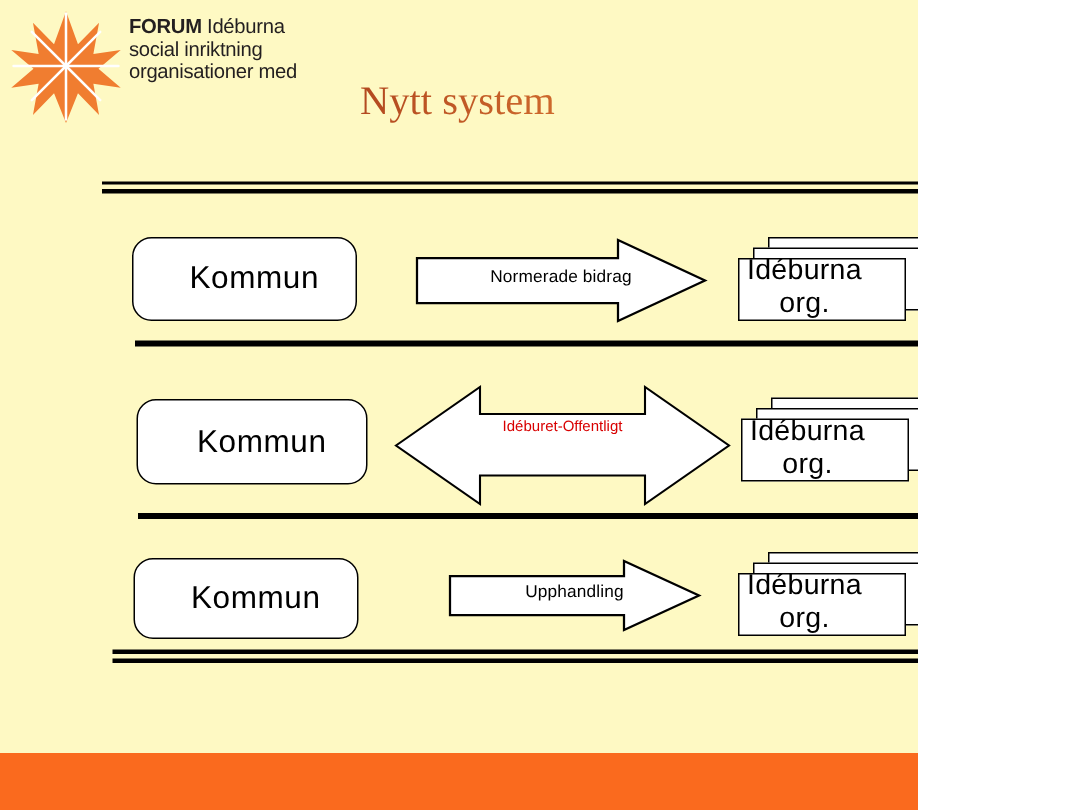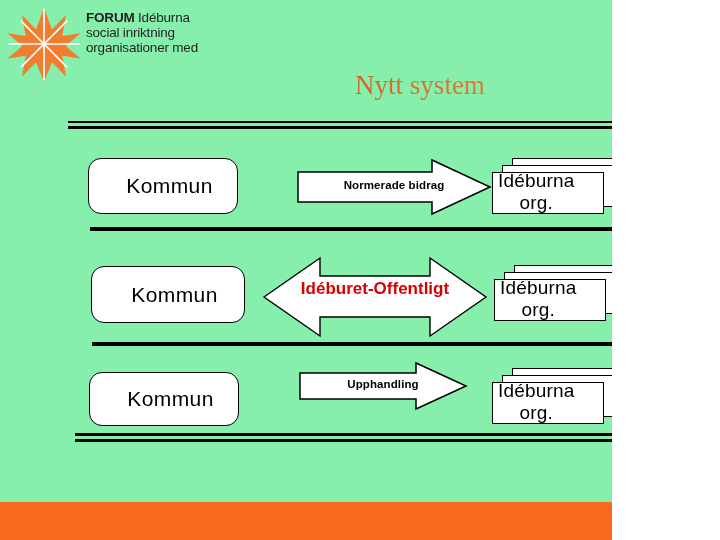--- a/index.html
+++ b/index.html
@@ -7,21 +7,21 @@
     padding: 0;
     background: #ffffff;
   }
   body {
     font-family: "Liberation Sans", sans-serif;
   }
   #slide {
     position: relative;
     width: 612px;
     height: 540px;
-    background: #86efac;
+    background: #fef9c3;
     overflow: hidden;
   }
 
   
   #logo-block {
     position: absolute;
     left: 4px;
     top: 4px;
     width: 240px;
     height: 82px;
@@ -45,30 +45,29 @@
   }
   #logo-text .ln1 { white-space: nowrap; }
   #logo-text .strong { font-weight: bold; }
 
   
   #slide-title {
     position: absolute;
     left: 240px;
     top: 52px;
     width: 360px;
-    text-align: center;
+    text-align: left;
     font-family: "Liberation Serif", serif;
     font-size: 27px;
     color: #c05a28;
     background: linear-gradient(100deg, #b2481f 0%, #d4712f 45%, #e08a3e 100%);
     -webkit-background-clip: text;
     background-clip: text;
     -webkit-text-fill-color: transparent;
     white-space: nowrap;
-    margin-top: 18px;
   }
 
   
   .rule { position: absolute; }
   .rule .bar { background: #000000; width: 100%; }
 
   #rule-top { left: 68px; top: 121px; width: 562px; }
   #rule-top .bar1 { height: 2px; }
   #rule-top .gap  { height: 3px; }
   #rule-top .bar2 { height: 3px; }
@@ -113,32 +112,32 @@
     left: 0;
     pointer-events: none;
   }
   .arrow-label.black {
     color: #000;
     font-size: 11.5px;
     letter-spacing: 0.1px;
   }
   .arrow-label.red {
     color: #d80000;
-    font-size: 17px;
-    font-weight: bold;
+    font-size: 10px;
+    font-weight: normal;
     line-height: 1.35;
   }
 
-  #arrow-1 { left: 296px; top: 158px; width: 196px; height: 58px; font-weight: bold; }
+  #arrow-1 { left: 276px; top: 158px; width: 196px; height: 58px; }
   #arrow-1 .arrow-label { top: 21px; }
 
   #arrow-2 { left: 262px; top: 256px; width: 226px; height: 82px; }
   #arrow-2 .arrow-label { top: 22px; }
 
-  #arrow-3 { left: 298px; top: 361px; width: 170px; height: 50px; font-weight: bold; }
+  #arrow-3 { left: 298px; top: 372px; width: 170px; height: 50px; }
   #arrow-3 .arrow-label { top: 17px; }
 
   
   .org-stack { position: absolute; }
   .org-sheet {
     position: absolute;
     box-sizing: border-box;
     border: 1.4px solid #000;
     background: #ffffff;
   }

